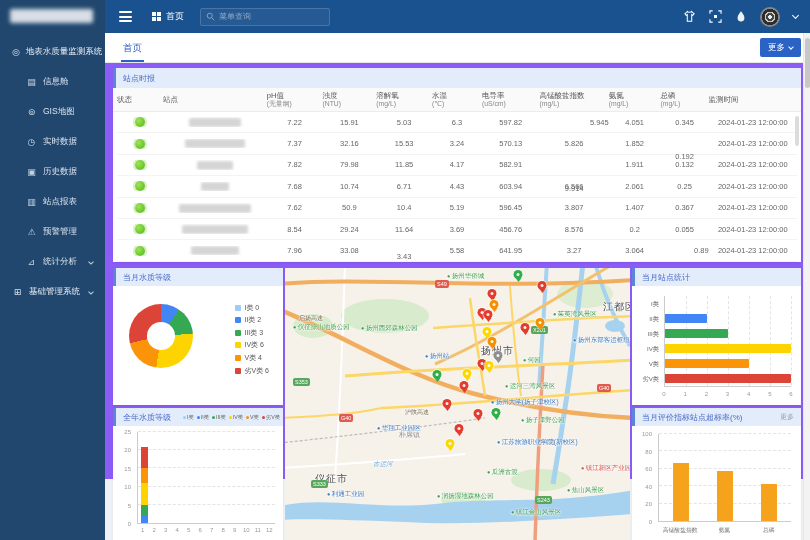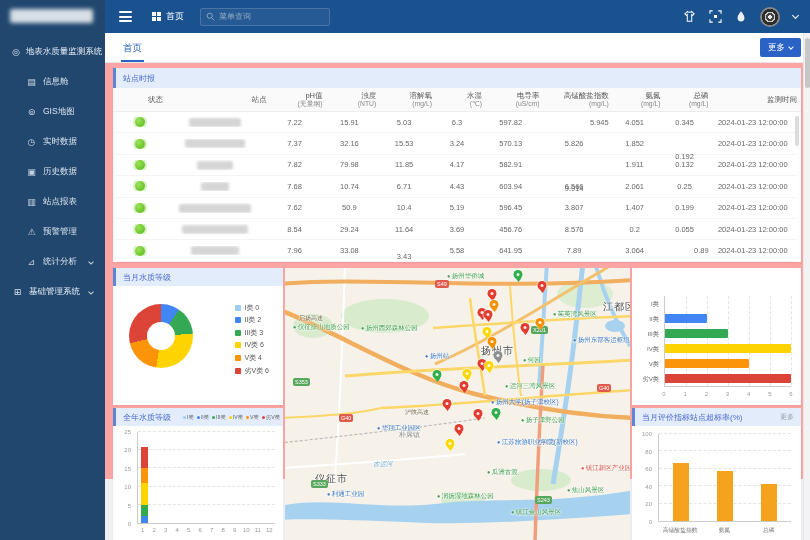--- a/index.html
+++ b/index.html
@@ -29,30 +29,30 @@
   .avatar{width:20px;height:20px;border-radius:50%;background:radial-gradient(circle at 50% 50%,#eee 0 2px,#444 2px 4px,#c9c9c9 4px 5.5px,#2d2d2d 5.5px 8px,#888 8px 10px)}
   .tchev{width:5px;height:5px;border-right:1.2px solid #fff;border-bottom:1.2px solid #fff;transform:rotate(45deg);margin-top:-2px}
 
   
   .tabbar{position:absolute;left:105px;top:33px;width:705px;height:30px;background:#fff;border-bottom:1px solid #e7e7e7;z-index:3}
   .tab{position:absolute;left:16px;top:0;height:29px;line-height:29px;font-size:9.5px;color:#2a62c5;border-bottom:2px solid #2a62c5;padding:0 2px;cursor:pointer}
   .more-btn{position:absolute;right:9px;top:5px;height:19px;background:#2a62c5;color:#fff;font-size:8.5px;border-radius:2px;padding:0 8px;display:flex;align-items:center;gap:4px;cursor:pointer}
   .more-btn .tchev{width:4px;height:4px}
 
   
-  .content{position:absolute;left:105px;top:63px;width:705px;height:416px;background:#fca5a5}
+  .content{position:absolute;left:105px;top:63px;width:705px;height:416px;background:#8b5cf6}
   .panel{position:absolute;background:#fff;box-shadow:0 1px 2px rgba(0,0,0,.07)}
   .pstrip{height:18px;background:#e2ecfb;border-left:3px solid #5b86d8;display:flex;align-items:center;padding:0 7px;gap:4px}
   .ptitle{color:#4d6cc9;font-size:8px;filter:blur(.6px);white-space:nowrap}
 
   
   .tbl{left:8px;top:5px;width:688px;height:194px}
   .tbl .pstrip{height:20px}
   .thead{display:flex;align-items:center;background:#fafafa;border-bottom:1px solid #ececec;height:24px;padding:0 4px}
-  .th{text-align:right}
+  .th{text-align:left}
   .th-main{font-size:7.5px;color:#555;line-height:1.3}
   .th-unit{font-size:6.8px;color:#888;line-height:1.2}
   .tbody{padding:0 4px}
   .trow{display:flex;align-items:center;height:21.4px;border-bottom:1px solid #f3f3f3}
   .td{font-size:7.5px;color:#666;text-align:center;overflow:hidden}
   .dot{display:inline-block;width:10px;height:10px;border-radius:50%;background:radial-gradient(circle at 35% 35%,#9ce35b,#53b513);box-shadow:0 0 0 2px #d8f1c3;vertical-align:middle}
   .blurchip{display:inline-block;height:9px;background:#d5d5d5;border-radius:2px;filter:blur(1.6px);vertical-align:middle}
   .tbl-scroll{position:absolute;right:2px;top:48px;width:4px;height:30px;background:#dcdcdc;border-radius:2px}
 
   
@@ -328,21 +328,21 @@
           <div class="trow">
             <div class="td" style="width: 6.77966%;"><span class="dot"></span></div>
             <div class="td" style="width: 15.2542%;"><span class="blurchip" style="width: 72px;"></span></div>
             <div class="td" style="width: 8.19209%;">7.62</div>
             <div class="td" style="width: 7.9096%;">50.9</div>
             <div class="td" style="width: 8.19209%;">10.4</div>
             <div class="td" style="width: 7.34463%;">5.19</div>
             <div class="td" style="width: 8.47458%;">596.45</div>
             <div class="td" style="width: 10.1695%;">3.807</div>
             <div class="td" style="width: 7.62712%;">1.407</div>
-            <div class="td" style="width: 7.06215%;">0.199</div>
+            <div class="td" style="width: 7.06215%;">0.367</div>
             <div class="td" style="width: 12.9944%;">2024-01-23 12:00:00</div>
           </div>
           <div class="trow">
             <div class="td" style="width: 6.77966%;"><span class="dot"></span></div>
             <div class="td" style="width: 15.2542%;"><span class="blurchip" style="width: 66px;"></span></div>
             <div class="td" style="width: 8.19209%;">8.54</div>
             <div class="td" style="width: 7.9096%;">29.24</div>
             <div class="td" style="width: 8.19209%;">11.64</div>
             <div class="td" style="width: 7.34463%;">3.69</div>
             <div class="td" style="width: 8.47458%;">456.76</div>
@@ -352,21 +352,21 @@
             <div class="td" style="width: 12.9944%;">2024-01-23 12:00:00</div>
           </div>
           <div class="trow">
             <div class="td" style="width: 6.77966%;"><span class="dot"></span></div>
             <div class="td" style="width: 15.2542%;"><span class="blurchip" style="width: 48px;"></span></div>
             <div class="td" style="width: 8.19209%;">7.96</div>
             <div class="td" style="width: 7.9096%;">33.08</div>
             <div class="td" style="width: 8.19209%; margin-top: 12px;">3.43</div>
             <div class="td" style="width: 7.34463%;">5.58</div>
             <div class="td" style="width: 8.47458%;">641.95</div>
-            <div class="td" style="width: 10.1695%;">7.89</div>
+            <div class="td" style="width: 10.1695%;">3.27</div>
             <div class="td" style="width: 7.62712%;">3.064</div>
             <div class="td" style="width: 7.06215%; text-align: right;">0.89</div>
             <div class="td" style="width: 12.9944%;">2024-01-23 12:00:00</div>
           </div>
         </div>
       <div class="tbl-scroll"></div>
     </section>
 
     <section class="panel donutp">
       <div class="pstrip">
@@ -484,20 +484,23 @@
           <span class="badge" style="left: 312px; top: 116px; background: rgb(224, 90, 78);">G40</span>
           <span class="badge" style="left: 150px; top: 12px; background: rgb(224, 90, 78);">S49</span>
           <span class="badge" style="left: 8px; top: 110px; background: rgb(87, 167, 92);">S353</span>
           <span class="badge" style="left: 26px; top: 212px; background: rgb(87, 167, 92);">S333</span>
           <span class="badge" style="left: 250px; top: 228px; background: rgb(87, 167, 92);">S243</span>
           <span class="badge" style="left: 246px; top: 58px; background: rgb(87, 167, 92);">X201</span>
         </div>
     </section>
 
     <section class="panel hbarp">
+      <div class="pstrip">
+        <span class="ptitle">当月站点统计</span>
+      </div>
       <div class="hbar-labels">
           <span class="hlab" style="top: 8.33333%;">I类</span>
           <span class="hlab" style="top: 25%;">II类</span>
           <span class="hlab" style="top: 41.6667%;">III类</span>
           <span class="hlab" style="top: 58.3333%;">IV类</span>
           <span class="hlab" style="top: 75%;">V类</span>
           <span class="hlab" style="top: 91.6667%;">劣V类</span>
         </div>
       <div class="hbar-plot">
           <div class="vgrid" style="left: 16.6667%;"></div>

